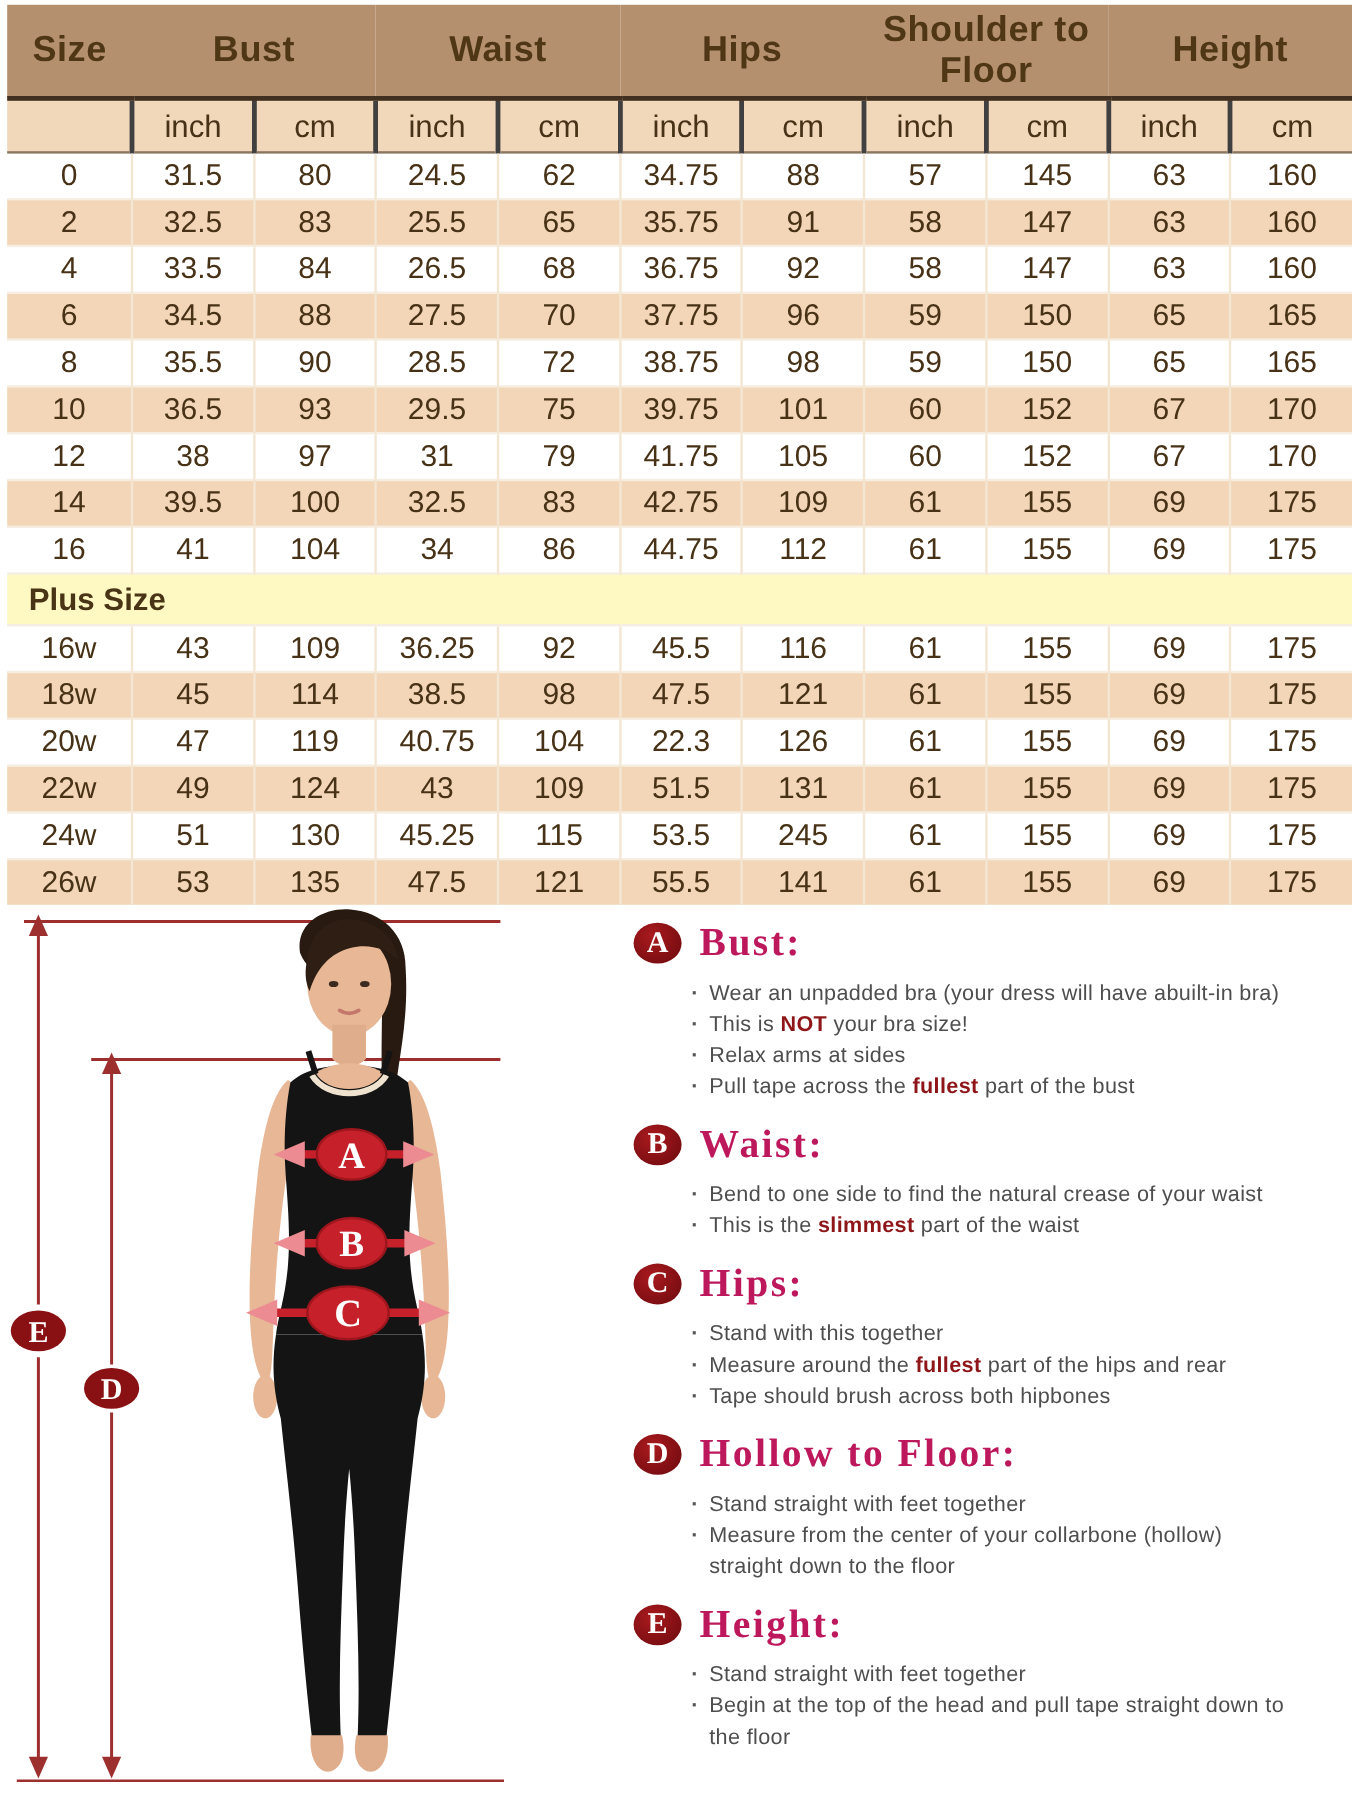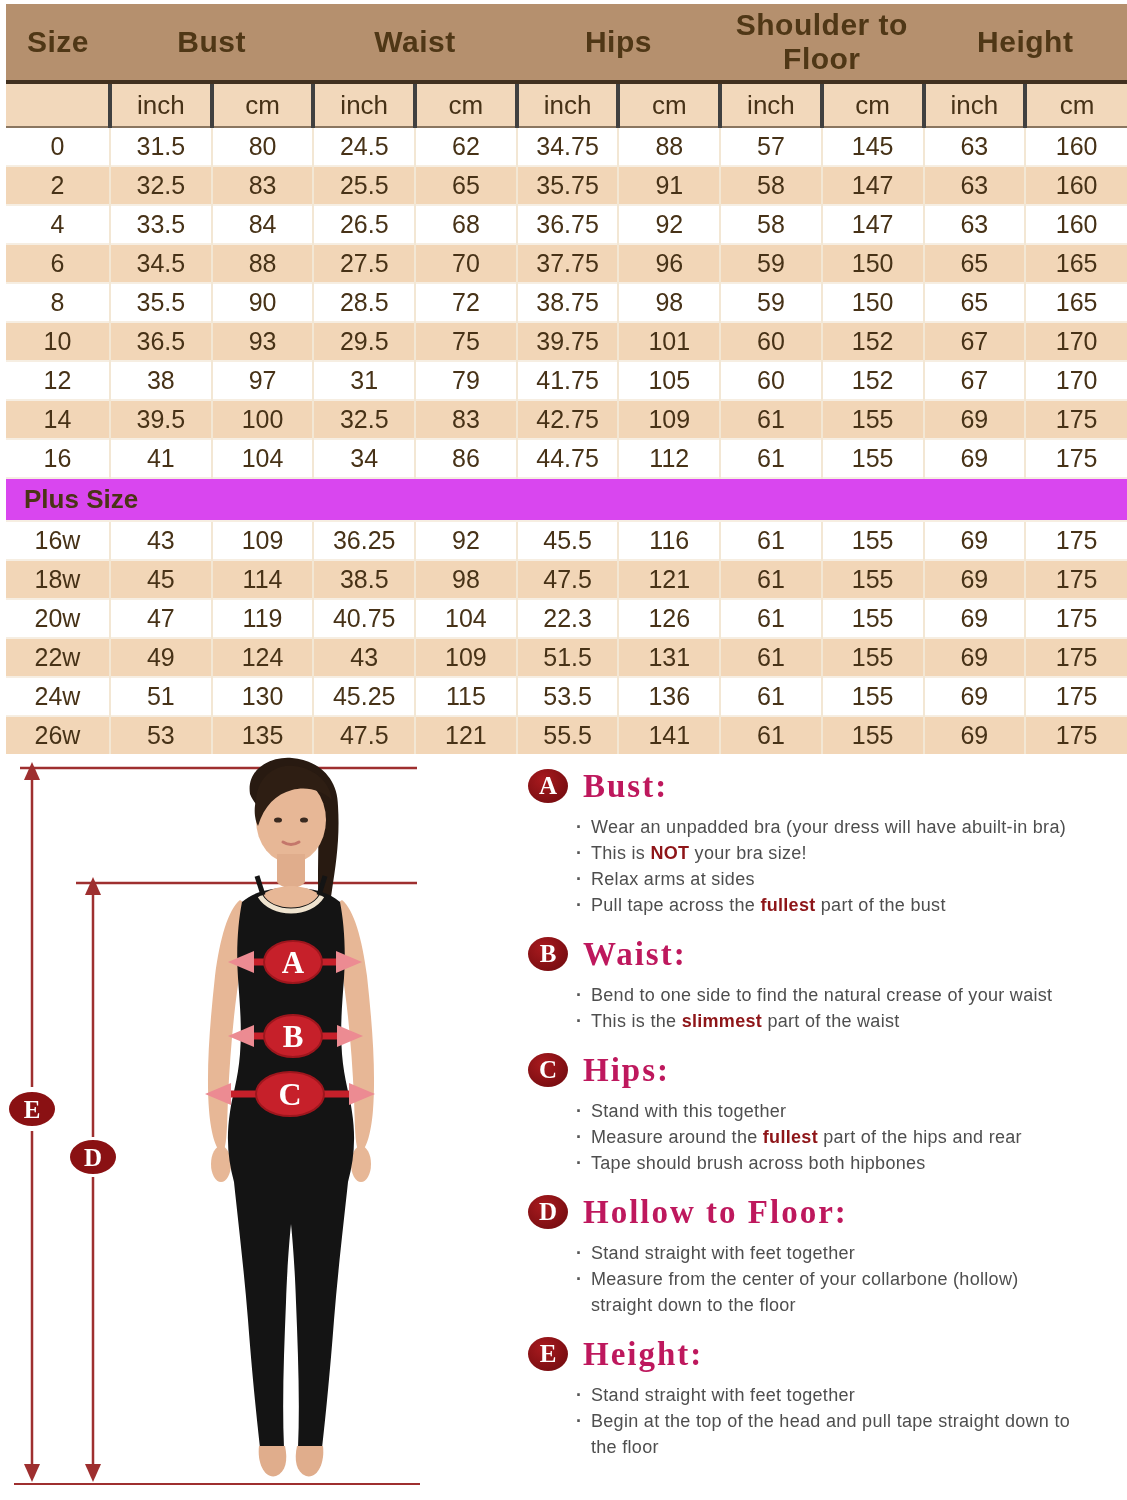--- a/index.html
+++ b/index.html
@@ -27,21 +27,21 @@
   }
   .unit-row td:first-child{border-left:none;}
   tbody td{
     height:35px;text-align:center;font-size:25px;color:#473217;
     border-left:2px solid #f3e7d4;border-top:2px solid #f6eee2;
   }
   tbody td:first-child{border-left:none;}
   tr.white td{background:#ffffff;}
   tr.tan td{background:#f2d6b7;}
   tr.plus-row td{
-    background:#d946ef;text-align:left;padding-left:18px;
+    background:#fef9c3;text-align:left;padding-left:18px;
     font-weight:700;font-size:26px;color:#4a3416;height:39px;
   }
   
   .guide{position:relative;width:1127px;height:742px;}
   .figure-wrap{position:absolute;left:0;top:0;width:520px;height:742px;}
   .instructions{position:absolute;left:528px;top:10px;width:599px;}
   .m-section{margin-bottom:14px;}
   .m-heading{display:flex;align-items:center;gap:15px;height:44px;}
   .m-badge{
     width:40px;height:34px;border-radius:50%;
@@ -277,21 +277,21 @@
         <td>69</td>
         <td>175</td>
       </tr>
       <tr class="white">
         <td>24w</td>
         <td>51</td>
         <td>130</td>
         <td>45.25</td>
         <td>115</td>
         <td>53.5</td>
-        <td>136</td>
+        <td>245</td>
         <td>61</td>
         <td>155</td>
         <td>69</td>
         <td>175</td>
       </tr>
       <tr class="tan">
         <td>26w</td>
         <td>53</td>
         <td>135</td>
         <td>47.5</td>

